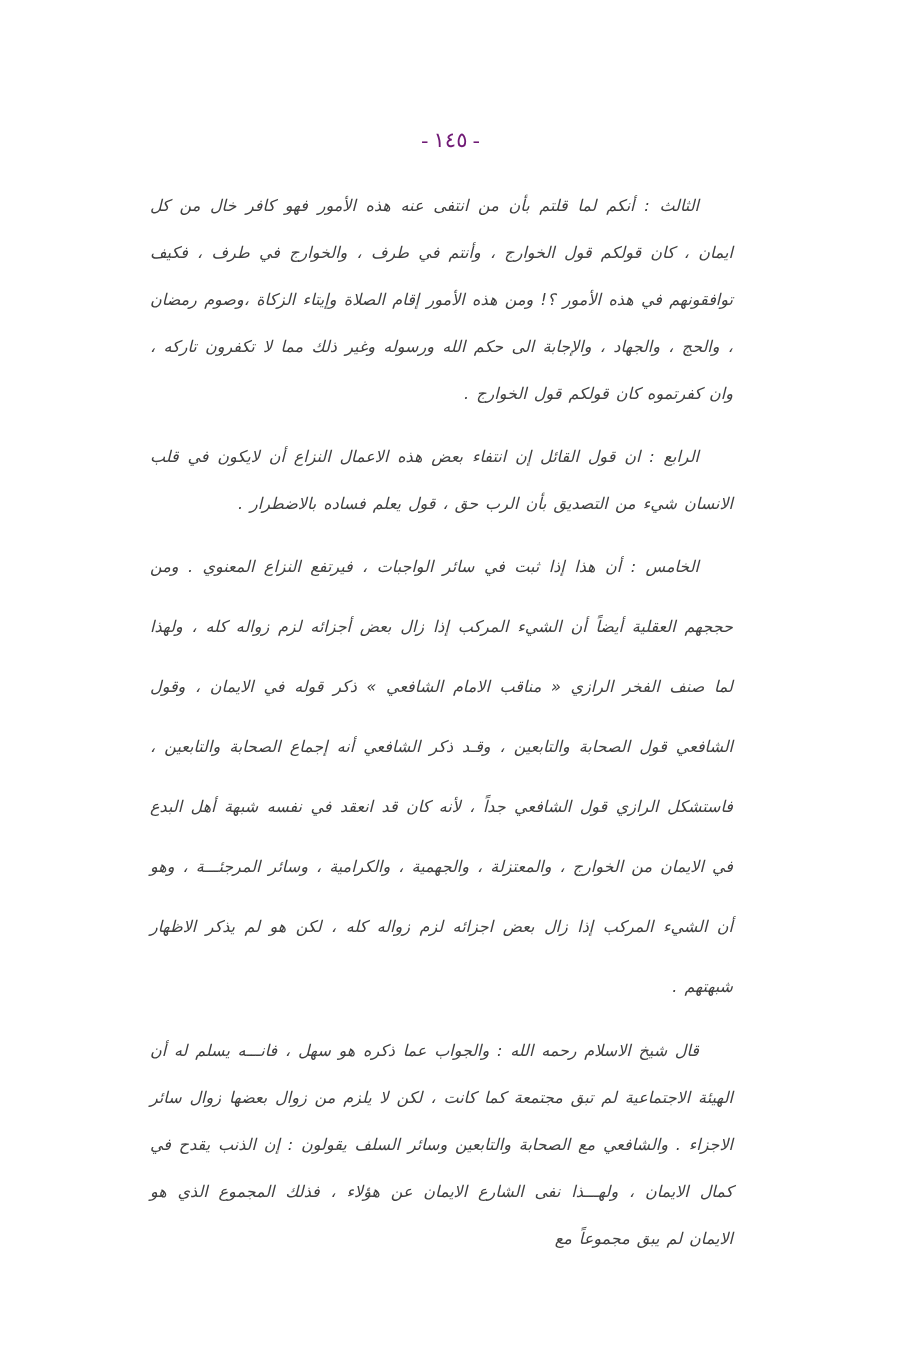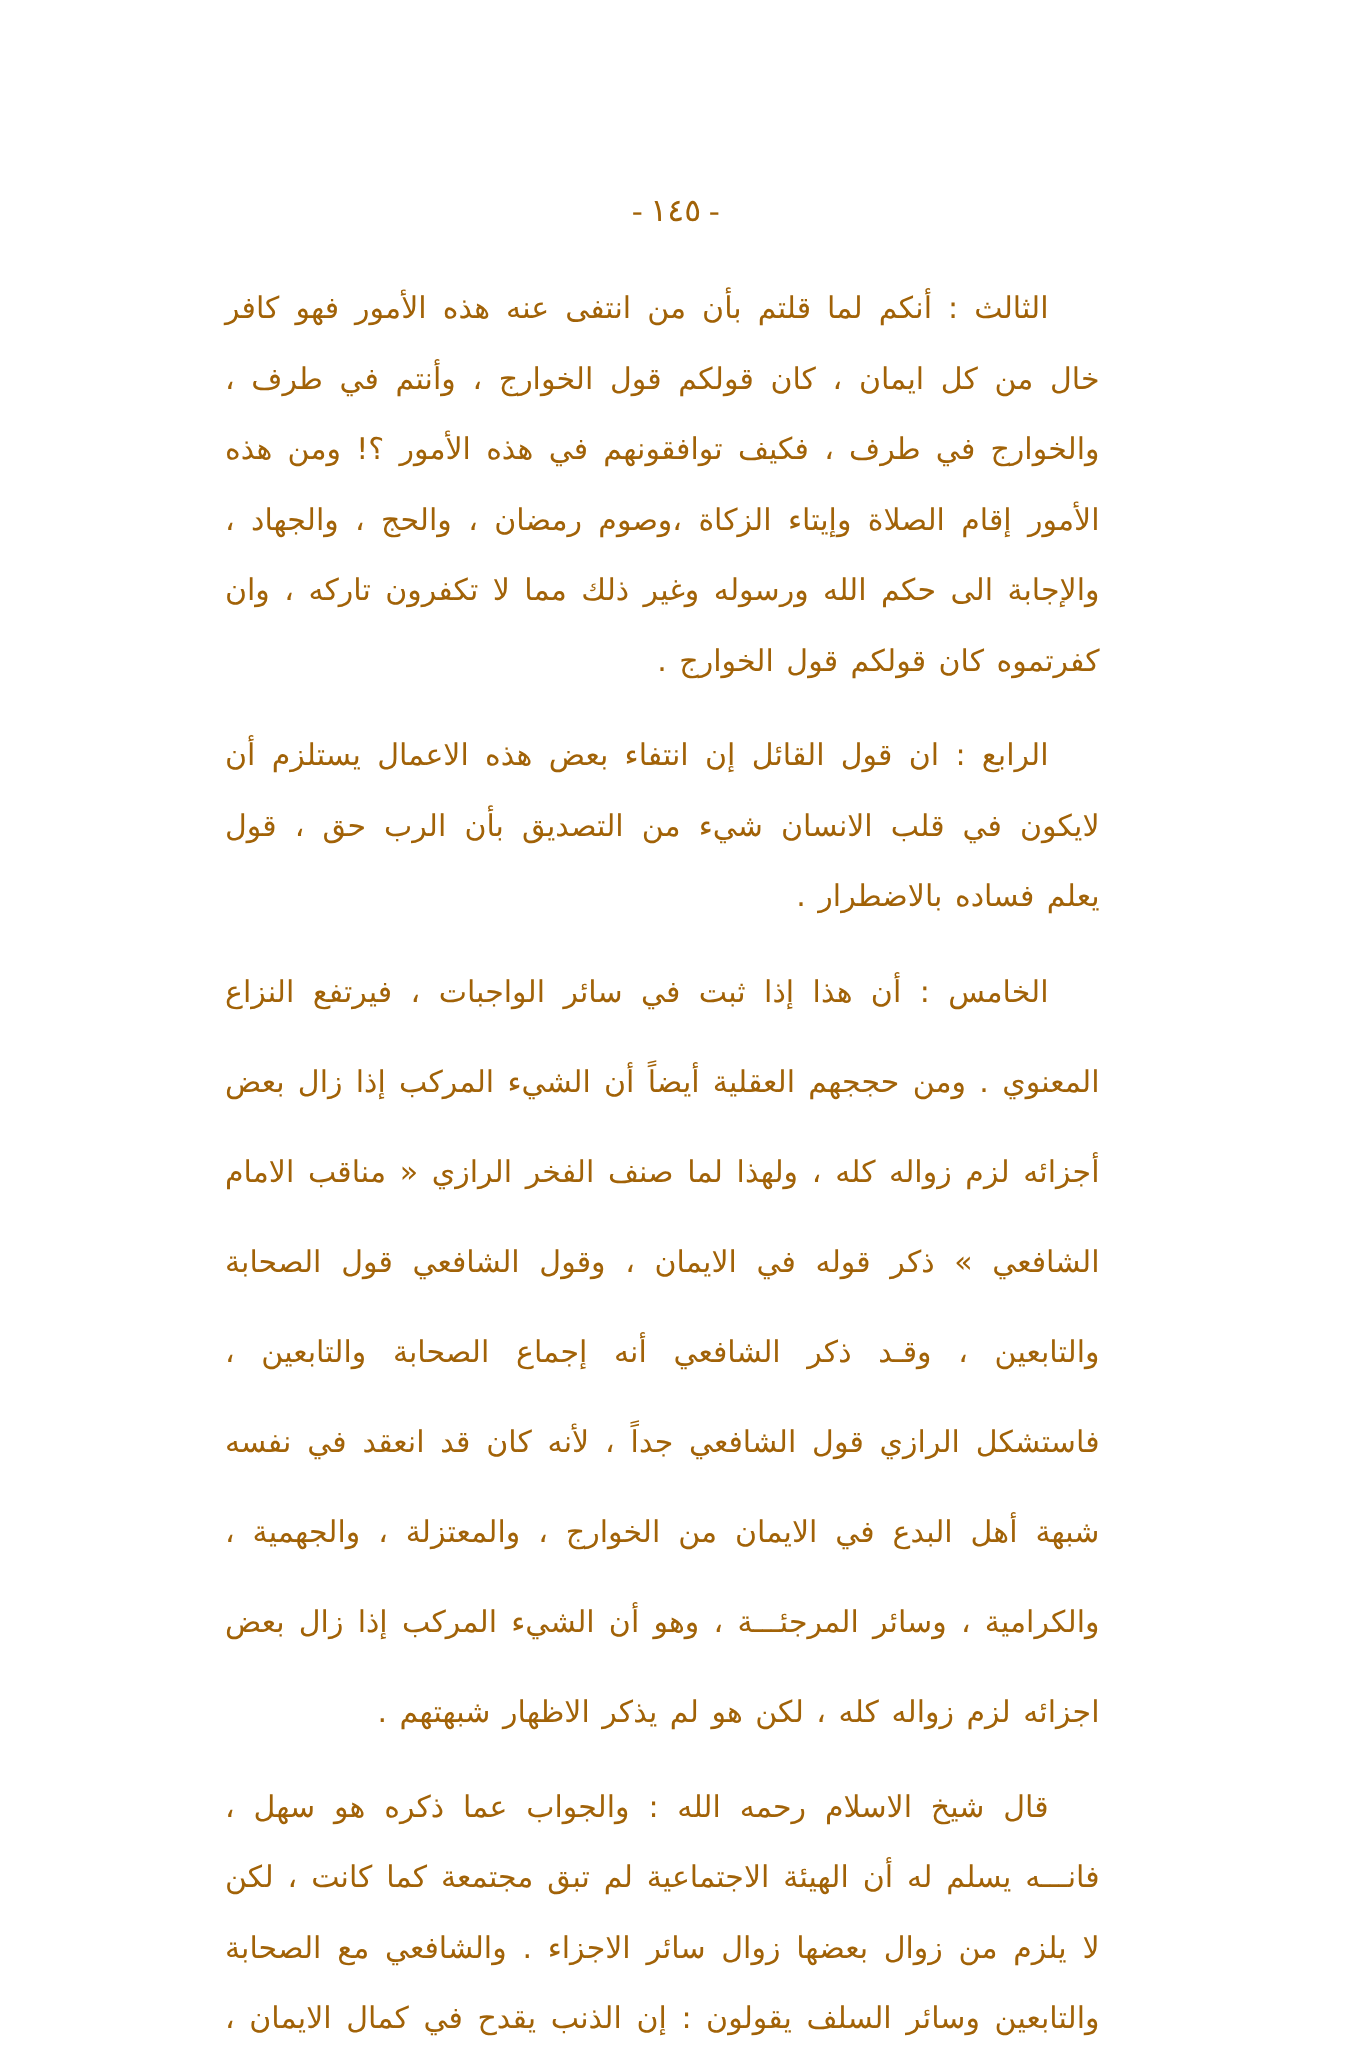--- a/index.html
+++ b/index.html
@@ -21,40 +21,41 @@
     padding: 0;
   }
   .page-number {
     position: absolute;
     top: 128px;
     left: 0;
     right: 0;
     text-align: center;
     font-size: 21px;
     letter-spacing: 2px;
-    color: #a16207;
+    color: #701a75;
     font-family: Liberation Serif, serif;
     direction: rtl;
   }
   .body-block {
     position: absolute;
     top: 182px;
     right: 168px;
     left: 150px;
     direction: rtl;
     text-align: justify;
   }
   .para {
-    font-size: 20px;
+    font-size: 16px;
     line-height: 47px;
-    color: #a16207;
+    color: #404040;
     margin: 0 0 6px 0;
     text-align: justify;
     text-justify: inter-word;
     word-spacing: 2px;
+    font-style: italic;
   }
   .para.indent {
     text-indent: 34px;
   }
   .para.tight {
     line-height: 60px;
   }
   .para.gap-top {
     margin-top: 16px;
   }
@@ -69,20 +70,20 @@
 <body>
 
 <div class="page">
 
   <div class="page-number">- ١٤٥ -</div>
 
   <div class="body-block">
 
     <p class="para indent">الثالث : أنكم لما قلتم بأن من انتفى عنه هذه الأمور فهو كافر خال من كل ايمان ، كان قولكم قول الخوارج ، وأنتم في طرف ، والخوارج في طرف ، فكيف توافقونهم في هذه الأمور ؟! ومن هذه الأمور إقام الصلاة وإيتاء الزكاة ،وصوم رمضان ، والحج ، والجهاد ، والإجابة الى حكم الله ورسوله وغير ذلك مما لا تكفرون تاركه ، وان كفرتموه كان قولكم قول الخوارج .</p>
 
-    <p class="para indent gap-top">الرابع : ان قول القائل إن انتفاء بعض هذه الاعمال يستلزم أن لايكون في قلب الانسان شيء من التصديق بأن الرب حق ، قول يعلم فساده بالاضطرار .</p>
+    <p class="para indent gap-top">الرابع : ان قول القائل إن انتفاء بعض هذه الاعمال النزاع أن لايكون في قلب الانسان شيء من التصديق بأن الرب حق ، قول يعلم فساده بالاضطرار .</p>
 
     <p class="para indent gap-small tight">الخامس : أن هذا إذا ثبت في سائر الواجبات ، فيرتفع النزاع المعنوي . ومن حججهم العقلية أيضاً أن الشيء المركب إذا زال بعض أجزائه لزم زواله كله ، ولهذا لما صنف الفخر الرازي « مناقب الامام الشافعي » ذكر قوله في الايمان ، وقول الشافعي قول الصحابة والتابعين ، وقـد ذكر الشافعي أنه إجماع الصحابة والتابعين ، فاستشكل الرازي قول الشافعي جداً ، لأنه كان قد انعقد في نفسه شبهة أهل البدع في الايمان من الخوارج ، والمعتزلة ، والجهمية ، والكرامية ، وسائر المرجئـــة ، وهو أن الشيء المركب إذا زال بعض اجزائه لزم زواله كله ، لكن هو لم يذكر الاظهار شبهتهم .</p>
 
     <p class="para indent gap-small">قال شيخ الاسلام رحمه الله : والجواب عما ذكره هو سهل ، فانـــه يسلم له أن الهيئة الاجتماعية لم تبق مجتمعة كما كانت ، لكن لا يلزم من زوال بعضها زوال سائر الاجزاء . والشافعي مع الصحابة والتابعين وسائر السلف يقولون : إن الذنب يقدح في كمال الايمان ، ولهـــذا نفى الشارع الايمان عن هؤلاء ، فذلك المجموع الذي هو الايمان لم يبق مجموعاً مع</p>
 
   </div>
 </div>
 
 </body></html>

